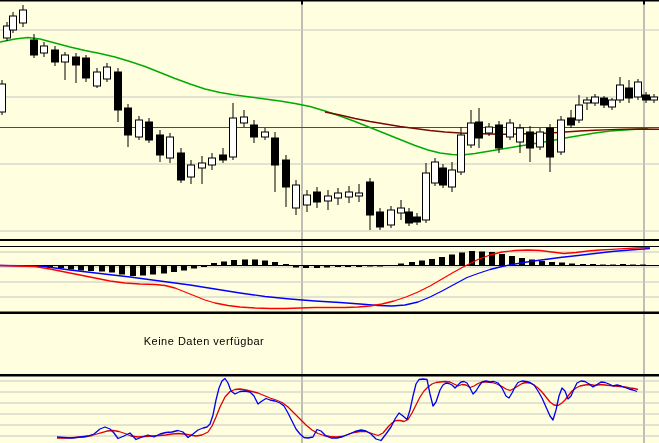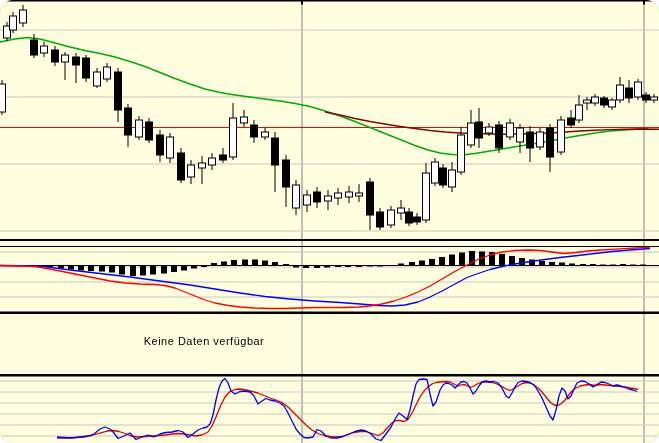--- a/index.html
+++ b/index.html
@@ -1,17 +1,17 @@
 <!DOCTYPE html>
 <html><head>
 <meta charset="utf-8">
 <style>
   html,body{margin:0;padding:0;}
   body{font-family:"Liberation Sans",sans-serif;}
-  .screen{position:relative;width:659px;height:443px;overflow:hidden;background:#84cc16;border-radius:13px;}
+  .screen{position:relative;width:659px;height:443px;overflow:hidden;background:#84cc16;}
   .screen svg{position:absolute;left:0;top:0;display:block;}
   .no-data{position:absolute;transform:translate(-50%,-50%);font-size:11px;color:#000;
            letter-spacing:0.5px;white-space:nowrap;font-family:"Liberation Sans",sans-serif;}
 </style>
 </head>
 <body>
 
 <div class="screen">
   <svg id="chart" width="659" height="443" viewBox="0 0 659 443">
       <rect x="0" y="0" width="659" height="443" fill="#ffffe0"></rect>

